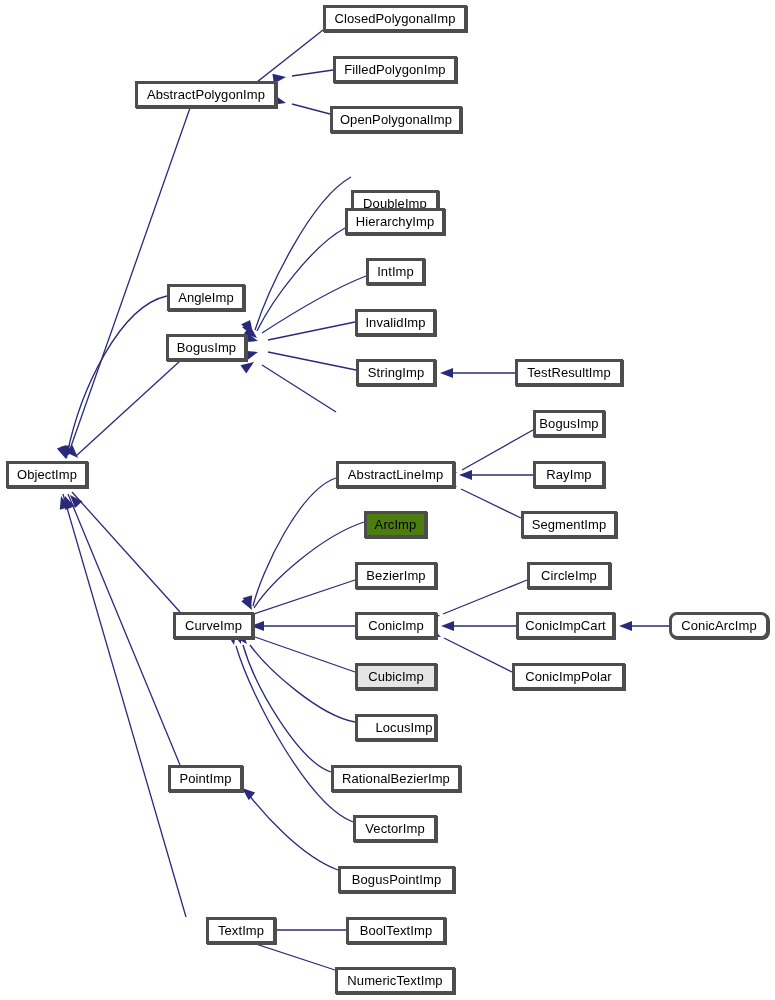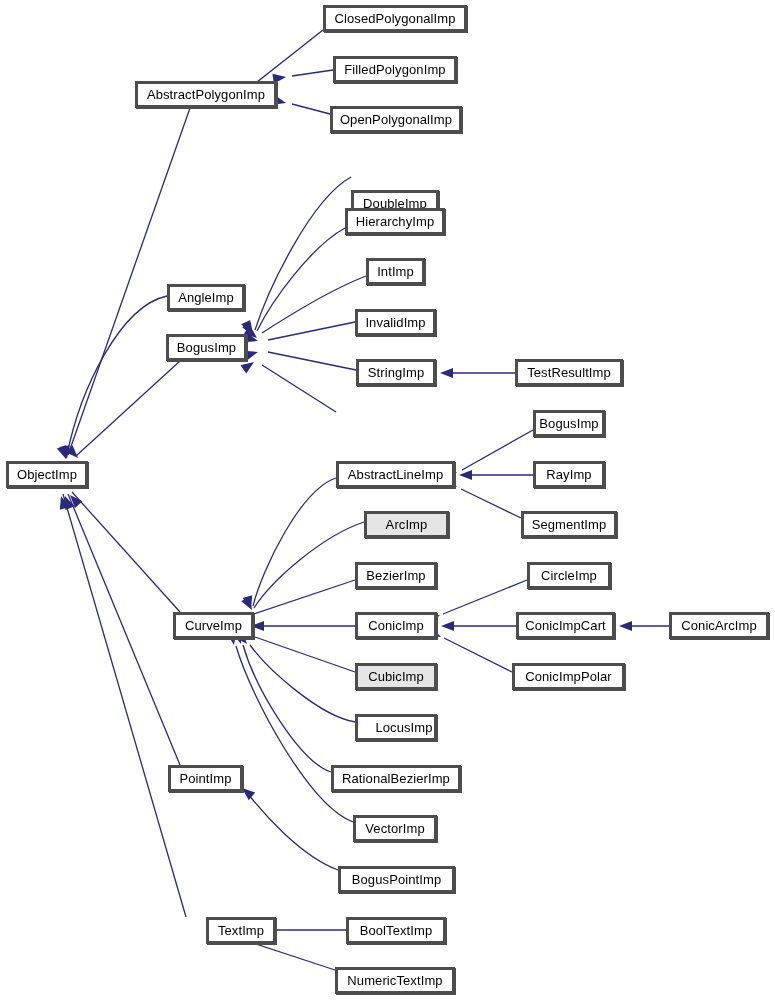--- a/index.html
+++ b/index.html
@@ -170,42 +170,42 @@
       </div>
       <div class="uml-node" style="left: 6px; top: 461px; width: 82px; border-color: rgb(77, 77, 77); background: rgb(255, 255, 255); color: rgb(0, 0, 0);">
         <span class="node-label">ObjectImp</span>
       </div>
       <div class="uml-node" style="left: 336px; top: 461px; width: 119px; border-color: rgb(77, 77, 77); background: rgb(255, 255, 255); color: rgb(0, 0, 0);">
         <span class="node-label">AbstractLineImp</span>
       </div>
       <div class="uml-node" style="left: 533px; top: 461px; width: 72px; border-color: rgb(77, 77, 77); background: rgb(255, 255, 255); color: rgb(0, 0, 0);">
         <span class="node-label">RayImp</span>
       </div>
-      <div class="uml-node" style="left: 364px; top: 511px; width: 85px; border-color: rgb(77, 77, 77); background: #e5e5e5; color: rgb(0, 0, 0);">
+      <div class="uml-node" style="left: 364px; top: 511px; width: 63px; border-color: rgb(77, 77, 77); background: #4d7c0f; color: rgb(0, 0, 0);">
         <span class="node-label">ArcImp</span>
       </div>
       <div class="uml-node" style="left: 521px; top: 511px; width: 96px; border-color: rgb(77, 77, 77); background: rgb(255, 255, 255); color: rgb(0, 0, 0);">
         <span class="node-label">SegmentImp</span>
       </div>
       <div class="uml-node" style="left: 355px; top: 562px; width: 82px; border-color: rgb(77, 77, 77); background: rgb(255, 255, 255); color: rgb(0, 0, 0);">
         <span class="node-label">BezierImp</span>
       </div>
       <div class="uml-node" style="left: 527px; top: 562px; width: 84px; border-color: rgb(77, 77, 77); background: rgb(255, 255, 255); color: rgb(0, 0, 0);">
         <span class="node-label">CircleImp</span>
       </div>
       <div class="uml-node" style="left: 166px; top: 612px; width: 81px; border-color: rgb(77, 77, 77); background: rgb(255, 255, 255); color: rgb(0, 0, 0); margin-left: 7px;">
         <span class="node-label">CurveImp</span>
       </div>
       <div class="uml-node" style="left: 355px; top: 612px; width: 82px; border-color: rgb(77, 77, 77); background: rgb(255, 255, 255); color: rgb(0, 0, 0);">
         <span class="node-label">ConicImp</span>
       </div>
       <div class="uml-node" style="left: 516px; top: 612px; width: 99px; border-color: rgb(77, 77, 77); background: rgb(255, 255, 255); color: rgb(0, 0, 0);">
         <span class="node-label">ConicImpCart</span>
       </div>
-      <div class="uml-node" style="left: 669px; top: 612px; width: 100px; border-color: rgb(77, 77, 77); background: rgb(255, 255, 255); color: rgb(0, 0, 0);">
+      <div class="uml-node" style="left: 669px; top: 612px; width: 100px; border-color: rgb(77, 77, 77); background: rgb(255, 255, 255); color: rgb(0, 0, 0); border-radius: 8px;">
         <span class="node-label">ConicArcImp</span>
       </div>
       <div class="uml-node" style="left: 355px; top: 663px; width: 82px; border-color: rgb(77, 77, 77); background: #e5e5e5; color: rgb(0, 0, 0);">
         <span class="node-label">CubicImp</span>
       </div>
       <div class="uml-node" style="left: 512px; top: 663px; width: 113px; border-color: rgb(77, 77, 77); background: rgb(255, 255, 255); color: rgb(0, 0, 0);">
         <span class="node-label">ConicImpPolar</span>
       </div>
       <div class="uml-node" style="left: 355px; top: 714px; width: 82px; border-color: rgb(77, 77, 77); background: rgb(255, 255, 255); color: rgb(0, 0, 0); padding-left: 16px;">
         <span class="node-label">LocusImp</span>

